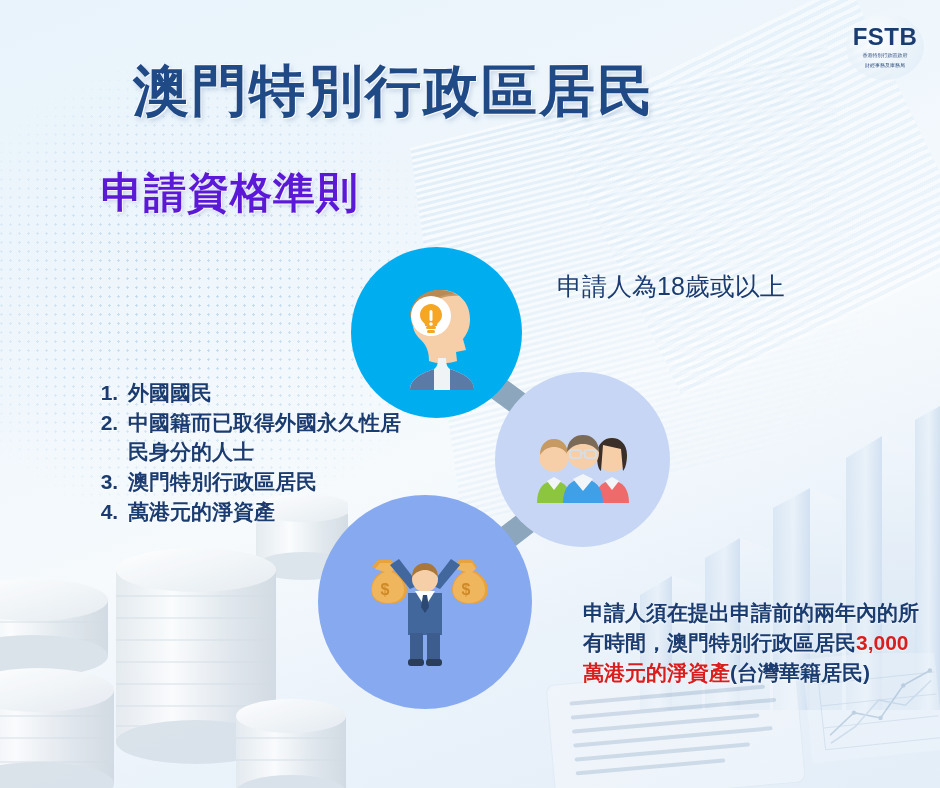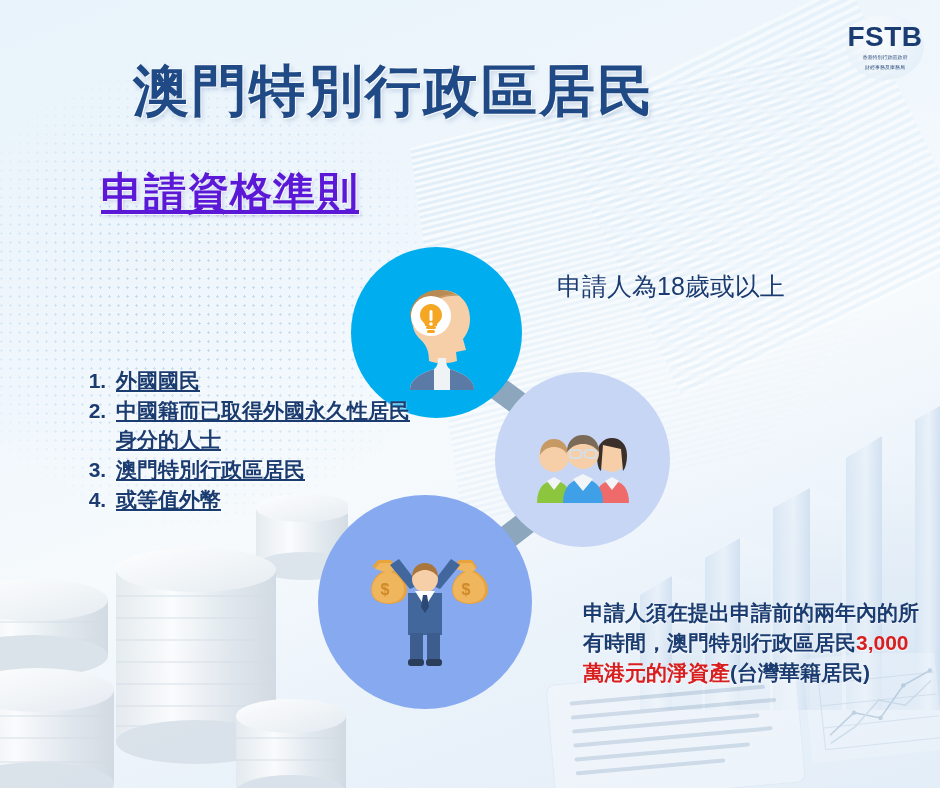--- a/index.html
+++ b/index.html
@@ -65,41 +65,40 @@
       -1px -1px 0 rgba(255,255,255,.6),
       2px 3px 5px rgba(120,150,190,.35);
     white-space:nowrap;
   }
   .subtitle{
     position:absolute;left:101px;top:172px;
     font-size:42px;line-height:1;font-weight:bold;letter-spacing:1px;
     color:#5b18d6;
     text-shadow:1px 1px 0 rgba(255,255,255,.75), 2px 2px 4px rgba(120,120,190,.3);
     white-space:nowrap;
-    text-decoration:underline;
   }
 
   
   .logo{
     position:absolute;right:16px;top:14px;width:78px;height:66px;
     display:flex;flex-direction:column;align-items:center;justify-content:center;
     border-radius:50%;
     background:radial-gradient(circle at 40% 35%, rgba(255,255,255,.75), rgba(206,226,241,.55));
     color:#1b3c70;
   }
-  .logo .lg-main{font-size:28px;font-weight:bold;letter-spacing:.5px;line-height:1;}
+  .logo .lg-main{font-size:24px;font-weight:bold;letter-spacing:.5px;line-height:1;}
   .logo .lg-sub{font-size:5px;line-height:1.32;margin-top:3px;text-align:center;letter-spacing:0;opacity:.92;}
 
   
   .elig-list{
     position:absolute;left:78px;top:363px;width:350px;
     color:#1b3c70;font-size:21px;font-weight:bold;line-height:1.38;
     text-shadow:0 1px 2px rgba(255,255,255,.9);
   }
-  .elig-list ol{margin:4px;padding-left:30px;text-decoration:underline;}
+  .elig-list ol{margin:16px;padding-left:30px;}
   .elig-list li{margin:0 0 1px 0;padding-left:4px;}
 
   
   .note-age{
     position:absolute;left:557px;top:270px;
     color:#1b3c70;font-size:25px;font-weight:normal;line-height:1.3;
     text-shadow:0 1px 2px rgba(255,255,255,.9);
     white-space:nowrap;
   }
   .note-asset{
@@ -352,21 +351,21 @@
       <rect x="56" y="122" width="16" height="7" rx="3" fill="#2a3d59"></rect>
       <rect x="74" y="122" width="16" height="7" rx="3" fill="#2a3d59"></rect>
     </svg>
   </div>
 
   <div class="elig-list">
     <ol>
       <li>外國國民</li>
       <li>中國籍而已取得外國永久性居民身分的人士</li>
       <li>澳門特別行政區居民</li>
-      <li>或等值外幣</li>
+      <li>萬港元的淨資產</li>
     </ol>
   </div>
 
   <div class="note-age">申請人為18歲或以上</div>
 
   <div class="note-asset"><span>申請人須在提出申請前的兩年內的所有時間，澳門特別行政區居民</span><span class="hl">3,000 萬港元的淨資產</span><span>(台灣華籍居民)</span></div>
 
 </div>
 
 </body></html>

